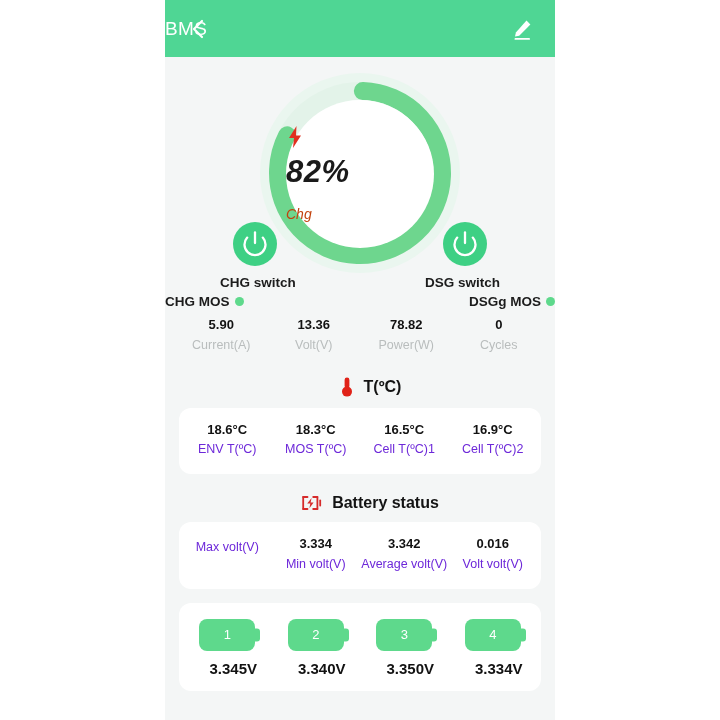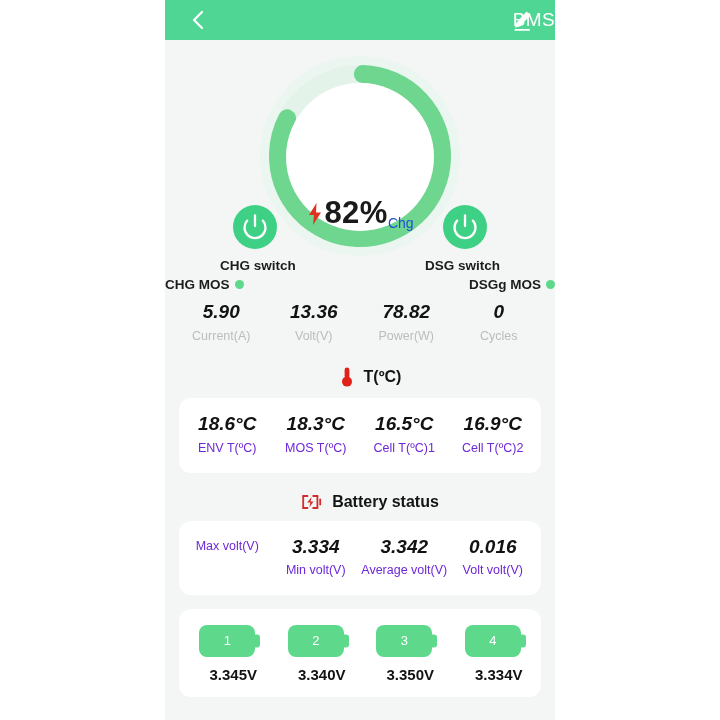--- a/index.html
+++ b/index.html
@@ -13,25 +13,25 @@
     position: absolute;
     left: 165px; top: 0;
     width: 390px; height: 720px;
     background: #f4f6f6;
     overflow: hidden;
   }
 
   
   .appbar {
     position: relative;
-    height: 40px;
+    height: 57px;
     background: #4fd694;
     display: flex;
     align-items: center;
-    justify-content: flex-end;
+    justify-content: flex-start;
   }
   .appbar-title {
     color: #ffffff;
     font-size: 19px;
     letter-spacing: .4px;
   }
   .appbar-back {
     position: absolute; left: 20px; top: 50%;
     transform: translateY(-50%);
     width: 26px; height: 26px;
@@ -59,35 +59,36 @@
     width: 220px; height: 220px;
   }
   .gauge-center {
     position: absolute;
     left: 50%; top: 50%;
     transform: translate(-50%, -50%);
     width: 148px; height: 148px;
     border-radius: 50%;
     background: #ffffff;
     display: flex;
-    flex-direction: row;
-    align-items: flex-end;
+    flex-direction: column;
+    align-items: flex-start;
     justify-content: center;
+    font-style: italic;
   }
   .bolt { margin-bottom: 5px; }
   .gauge-pct {
     font-size: 31px;
     font-weight: bold;
     color: #1a1a1a;
     letter-spacing: .5px;
   }
   .gauge-state {
     margin-top: 16px;
     font-size: 14px;
-    color: #1d4ed8;
+    color: #c2410c;
   }
 
   
   .switch {
     position: absolute;
     width: 44px; height: 44px;
     cursor: pointer;
   }
   .switch.chg { left: 68px; top: 165px; }
   .switch.dsg { right: 68px; top: 165px; }
@@ -126,25 +127,24 @@
   .stats {
     display: flex;
     padding: 2px 10px 16px;
     background: #f4f6f6;
   }
   .stat {
     flex: 1;
     text-align: center;
   }
   .stat-val {
-    font-size: 19px;
+    font-size: 13px;
     font-weight: bold;
     color: #121212;
     line-height: 1.3;
-    font-style: italic;
   }
   .stat-lab {
     margin-top: 4px;
     font-size: 12.5px;
     color: #b9bdbd;
     line-height: 1.25;
   }
 
   
   .section-head {

